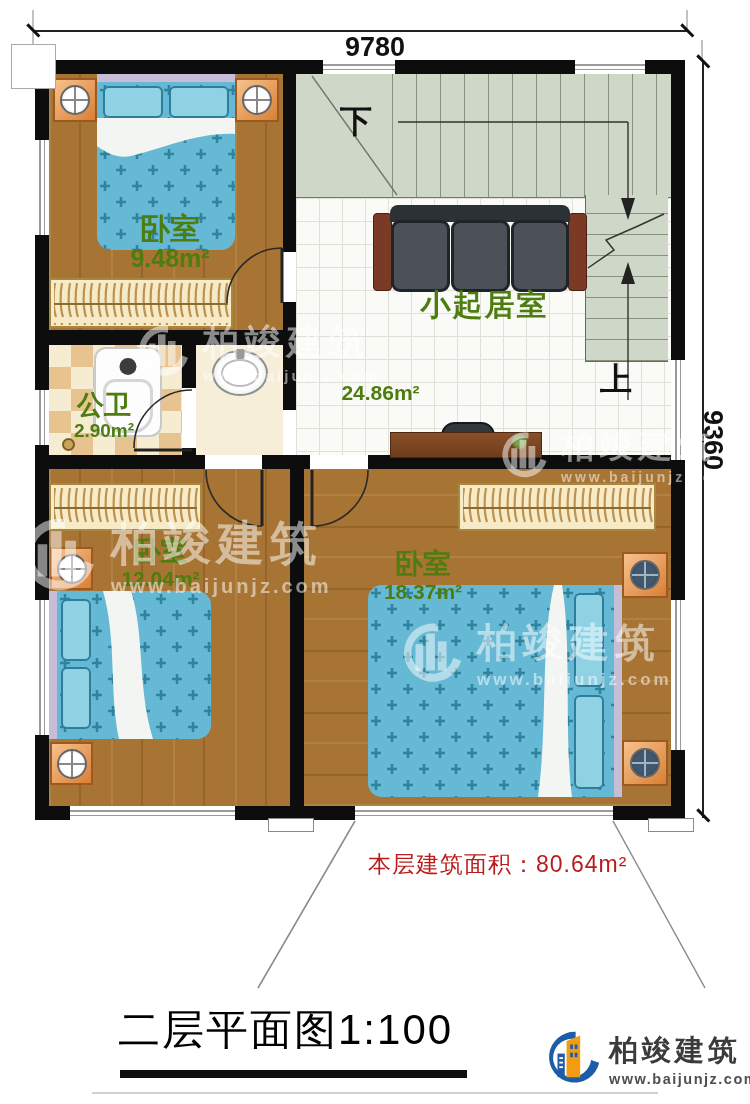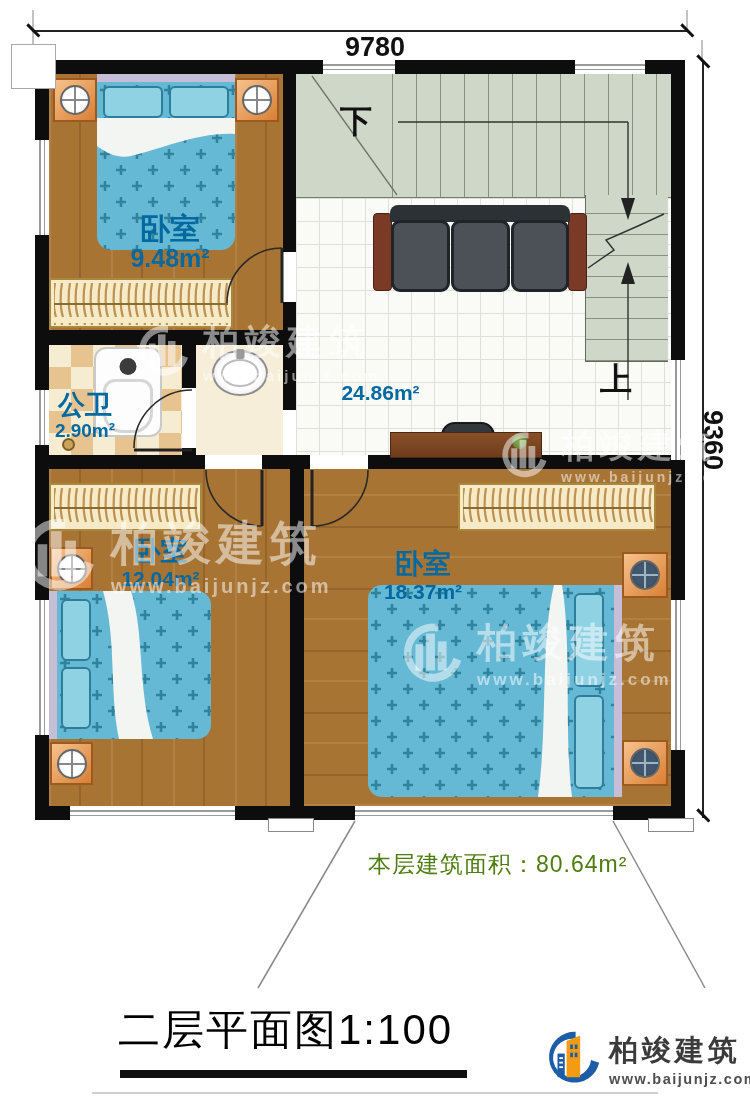--- a/index.html
+++ b/index.html
@@ -39,37 +39,37 @@
   .chair{position:absolute;background:#33383d;border-radius:26px 26px 8px 8px;border:2px solid #17191c;box-sizing:border-box;}
   .plant{position:absolute;background:radial-gradient(circle,#7fa04c 30%,#4f702e 100%);border-radius:50%;}
   .toilet{position:absolute;background:#fdfdfd;border:2px solid #c9c9c9;border-radius:12px;box-sizing:border-box;}
   .toilet-hole{position:absolute;left:50%;top:9px;transform:translateX(-50%);width:17px;height:17px;background:#3c3c3c;border-radius:50%;}
   .toilet-pan{position:absolute;left:50%;top:30px;transform:translateX(-50%);width:44px;height:48px;border:3px solid #d6d6d6;border-radius:12px 12px 20px 20px;}
   .drain{position:absolute;width:13px;height:13px;border-radius:50%;background:#caa35a;border:2px solid #7d5d26;box-sizing:border-box;}
   .sink{position:absolute;background:radial-gradient(ellipse,#fff 55%,#d9d9d9 100%);border:2px solid #8f8f8f;border-radius:50%;box-sizing:border-box;}
   .sink-in{position:absolute;left:7px;top:7px;right:7px;bottom:7px;border:2px solid #bdbdbd;border-radius:50%;}
   .tap{position:absolute;left:50%;top:-3px;transform:translateX(-50%);width:9px;height:10px;background:#9a9a9a;border-radius:2px;}
   
-  .rlabel{position:absolute;text-align:center;font-weight:700;color:#0369a1;line-height:1.1;}
+  .rlabel{position:absolute;text-align:center;font-weight:700;color:#4d7c0f;line-height:1.1;}
   .rlabel .nm{display:block;}
   .rlabel .ar{display:block;}
   .stair-label{position:absolute;font-size:32px;font-weight:700;color:#111;}
   
   .dimline{position:absolute;background:#222;}
   .tick{position:absolute;width:17px;height:2.5px;background:#111;transform:rotate(45deg);}
   .dimtext{position:absolute;font-size:27px;font-weight:600;color:#111;text-align:center;}
   .corner-box{position:absolute;background:#fff;border:1.5px solid #a9a9a9;box-sizing:border-box;}
   .colbox{position:absolute;background:#fff;border:1.5px solid #8a8a8a;box-sizing:border-box;}
   
   .wm{position:absolute;display:flex;align-items:center;gap:10px;color:rgba(255,255,255,0.52);pointer-events:none;}
   .wm .wm-col{display:flex;flex-direction:column;}
   .wm .wm-name{font-weight:800;letter-spacing:6px;white-space:nowrap;}
   .wm .wm-url{font-weight:700;letter-spacing:3px;white-space:nowrap;}
   
-  .note-line{position:absolute;font-size:23px;color:#4d7c0f;font-weight:500;letter-spacing:1px;white-space:nowrap;}
+  .note-line{position:absolute;font-size:23px;color:#b91c1c;font-weight:500;letter-spacing:1px;white-space:nowrap;}
   .sheet-title{position:absolute;font-size:42px;color:#000;font-weight:500;letter-spacing:2px;white-space:nowrap;}
   .title-bar{position:absolute;background:#0f0f0f;}
   .thin-rule{position:absolute;background:#cfcfcf;}
   .brand{position:absolute;display:flex;align-items:center;gap:8px;}
   .brand-col{display:flex;flex-direction:column;}
   .brand-name{font-size:29px;font-weight:800;color:#3b3b3b;letter-spacing:4px;white-space:nowrap;}
   .brand-url{font-size:14.5px;font-weight:700;color:#4f4f4f;letter-spacing:1.5px;white-space:nowrap;}
   svg.overlay{position:absolute;left:0;top:0;pointer-events:none;}
 </style>
 </head>
@@ -246,24 +246,27 @@
     <path d="M355,821 L258,988" stroke="#8a8a8a" stroke-width="1.5" fill="none"></path>
     <path d="M613,821 L705,988" stroke="#8a8a8a" stroke-width="1.5" fill="none"></path>
 
     <path d="M33,10 V44 M687,10 V30 M702,40 V62" stroke="#9a9a9a" stroke-width="1.2" fill="none"></path>
   </svg>
 
   <div class="rlabel" style="left:95px;top:212px;width:150px;">
     <span class="nm" style="font-size:30px;">卧室</span>
     <span class="ar" style="font-size:25px;">9.48m²</span>
   </div>
+  <div class="rlabel" style="left:402px;top:288px;width:165px;">
+    <span class="nm" style="font-size:30px;letter-spacing:2px;">小起居室</span>
+  </div>
   <div class="rlabel" style="left:318px;top:381px;width:125px;">
     <span class="ar" style="font-size:21px;">24.86m²</span>
   </div>
-  <div class="rlabel" style="left:35px;top:391px;width:100px;">
+  <div class="rlabel" style="left:54px;top:391px;width:100px;">
     <span class="nm" style="font-size:27px;">公卫</span>
     <span class="ar" style="font-size:19px;">2.90m²</span>
   </div>
   <div class="rlabel" style="left:93px;top:537px;width:135px;">
     <span class="nm" style="font-size:27px;">卧室</span>
     <span class="ar" style="font-size:21px;">12.04m²</span>
   </div>
   <div class="rlabel" style="left:358px;top:549px;width:130px;">
     <span class="nm" style="font-size:28px;">卧室</span>
     <span class="ar" style="font-size:21px;">18.37m²</span>

